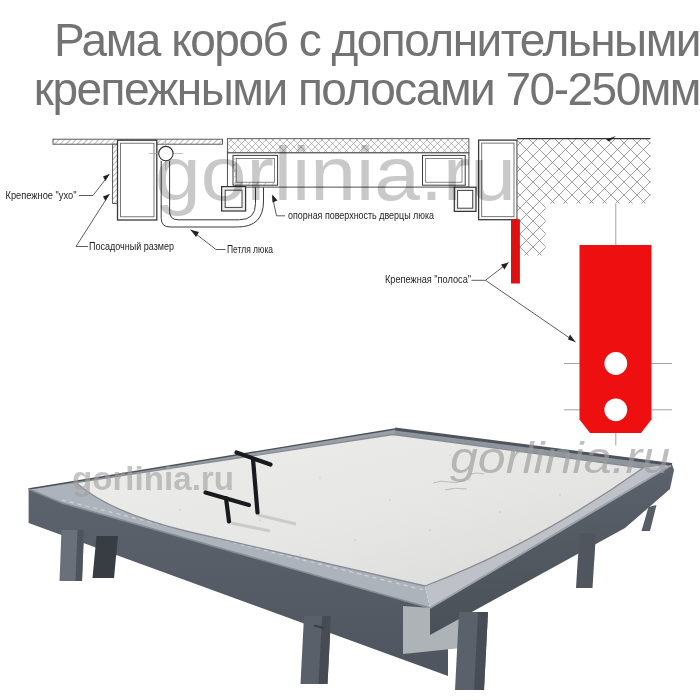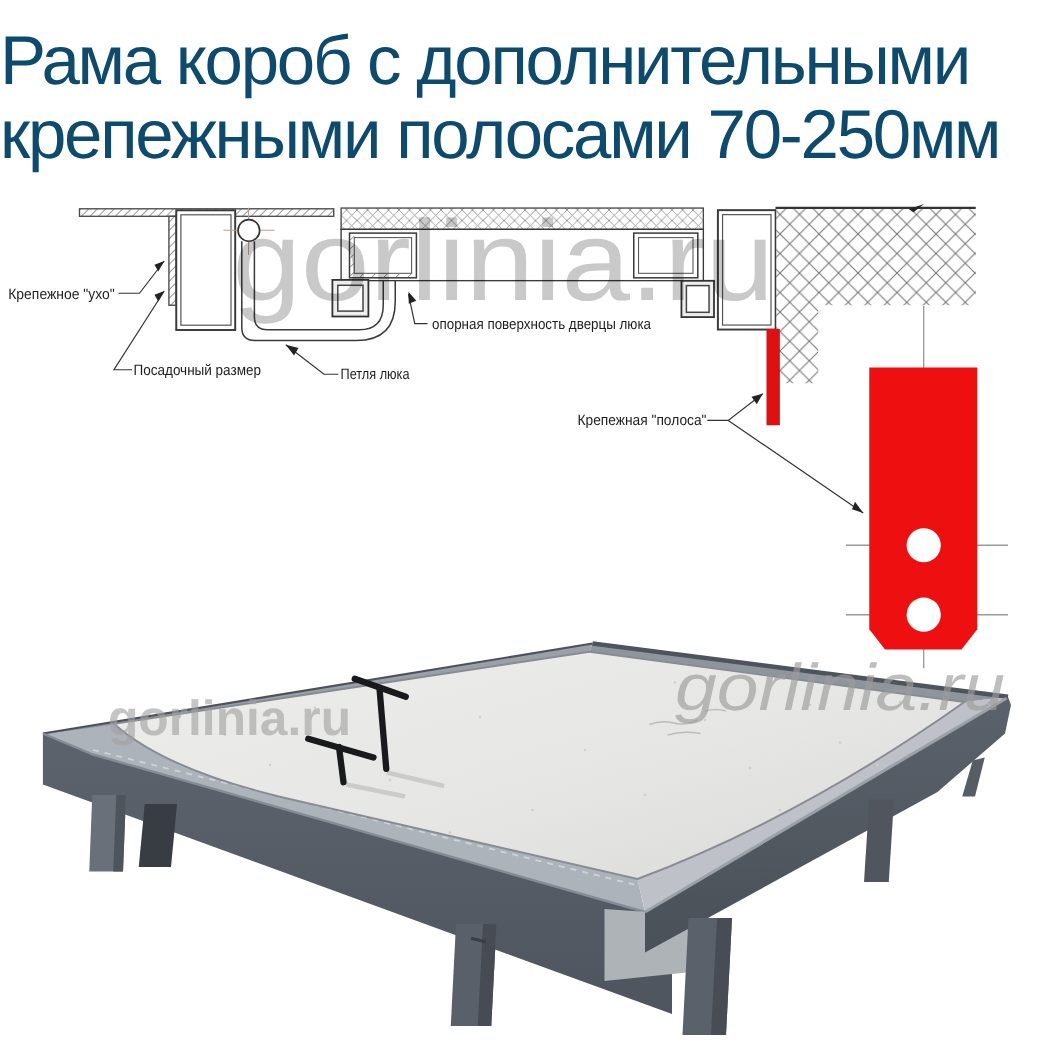--- a/index.html
+++ b/index.html
@@ -1,17 +1,17 @@
 <!DOCTYPE html>
 <html><head>
 <meta charset="utf-8">
 <style>
   html,body{margin:0;padding:0;background:#ffffff;width:700px;height:700px;overflow:hidden;}
   body{font-family:"Liberation Sans",sans-serif;position:relative;}
-  .title{position:absolute;left:0;top:16px;width:700px;text-align:left;color:#0c4a6e;
+  .title{position:absolute;left:0;top:16px;width:700px;text-align:right;color:#737373;
          font-size:46px;line-height:49px;letter-spacing:-1.5px;font-weight:400;}
   svg{position:absolute;left:0;top:0;}
 </style>
 </head>
 <body>
 
 <div class="title">Рама короб с дополнительными<br>крепежными полосами 70-250мм</div>
 <svg width="700" height="700" viewBox="0 0 700 700">
 <defs>
   <pattern id="h1" width="4" height="4" patternUnits="userSpaceOnUse" patternTransform="rotate(45)">

